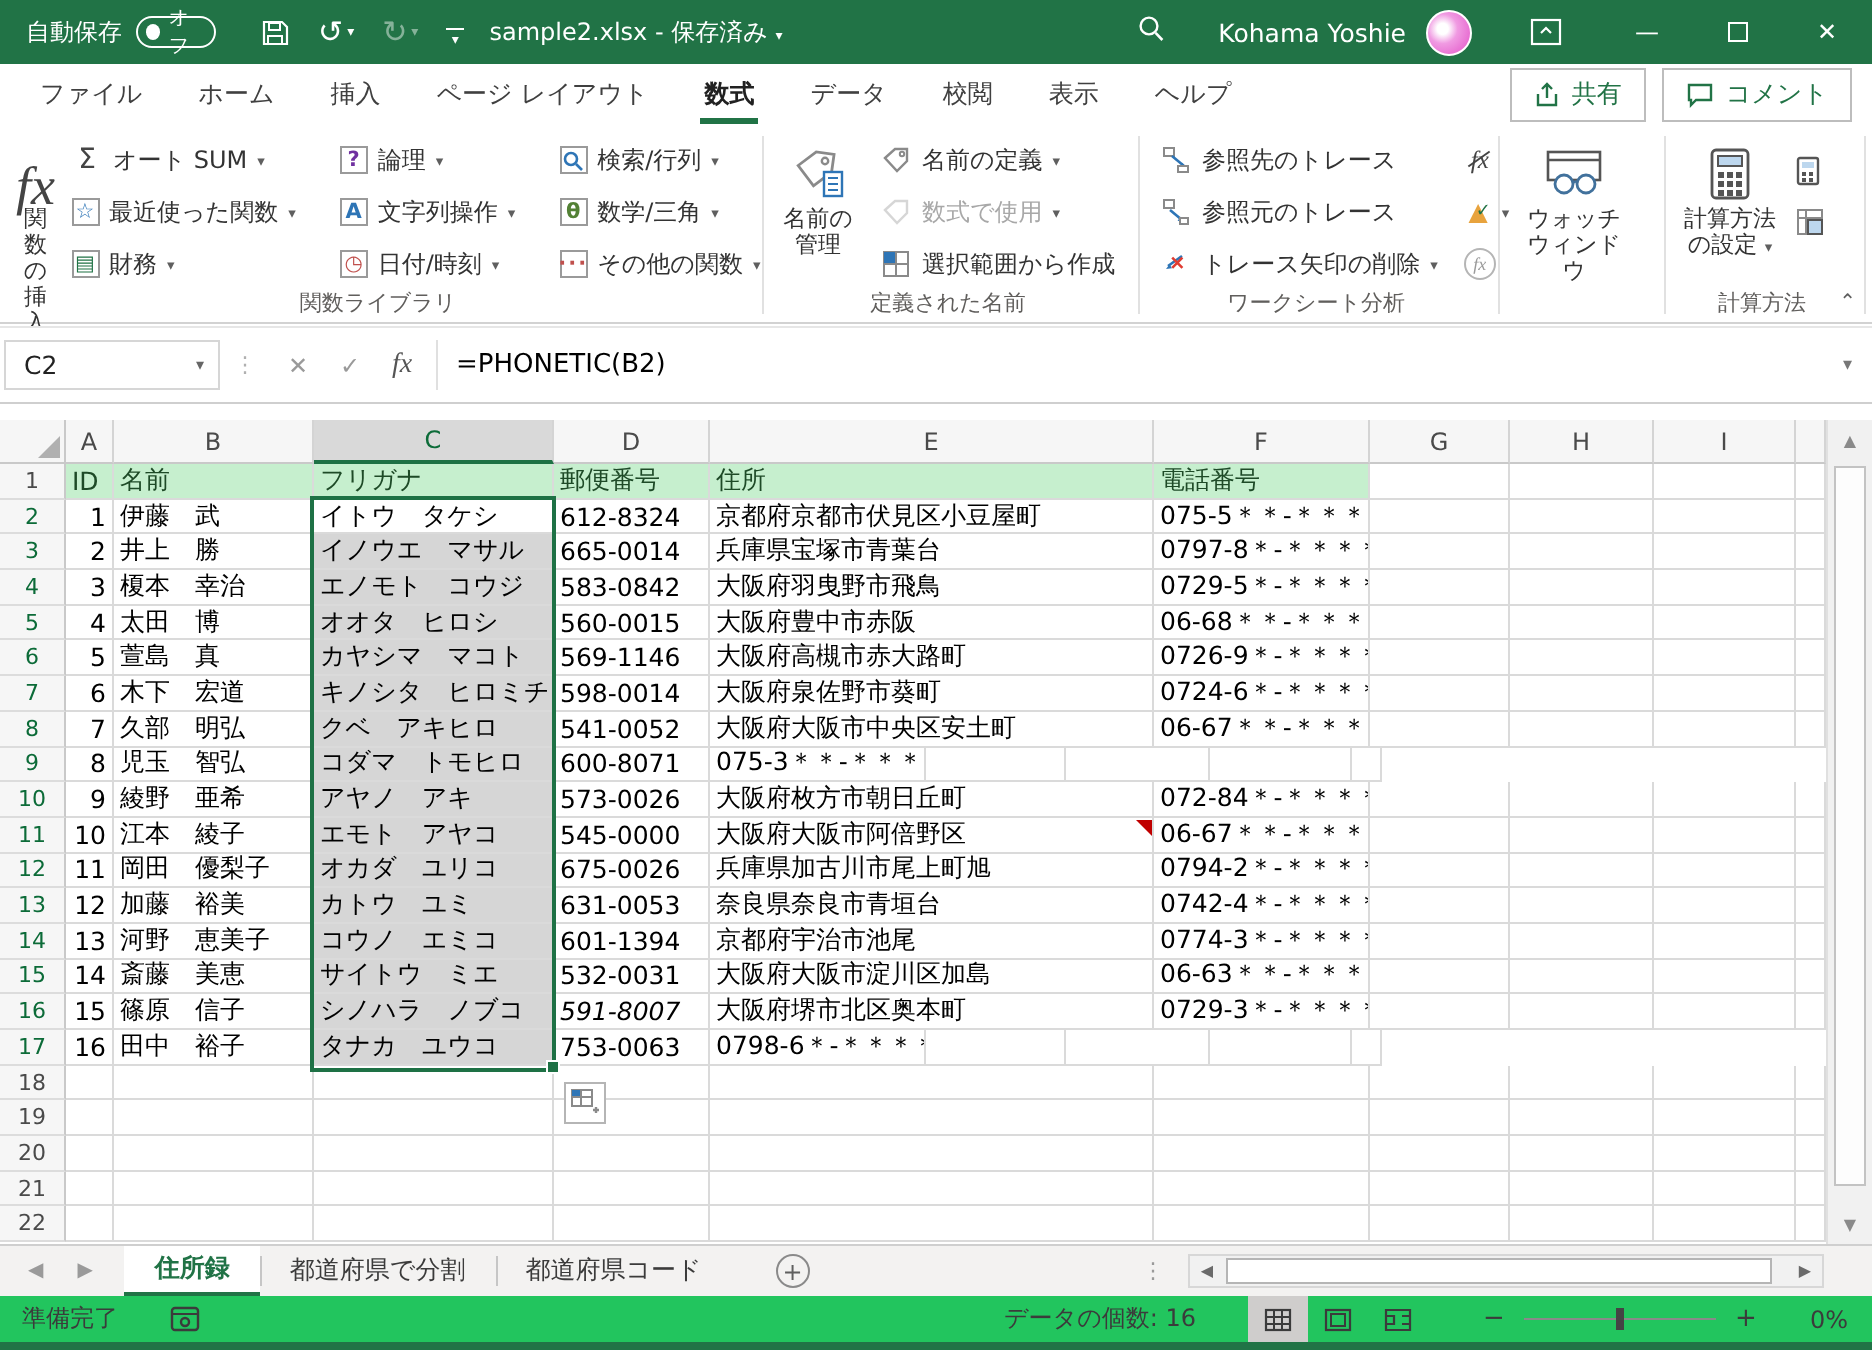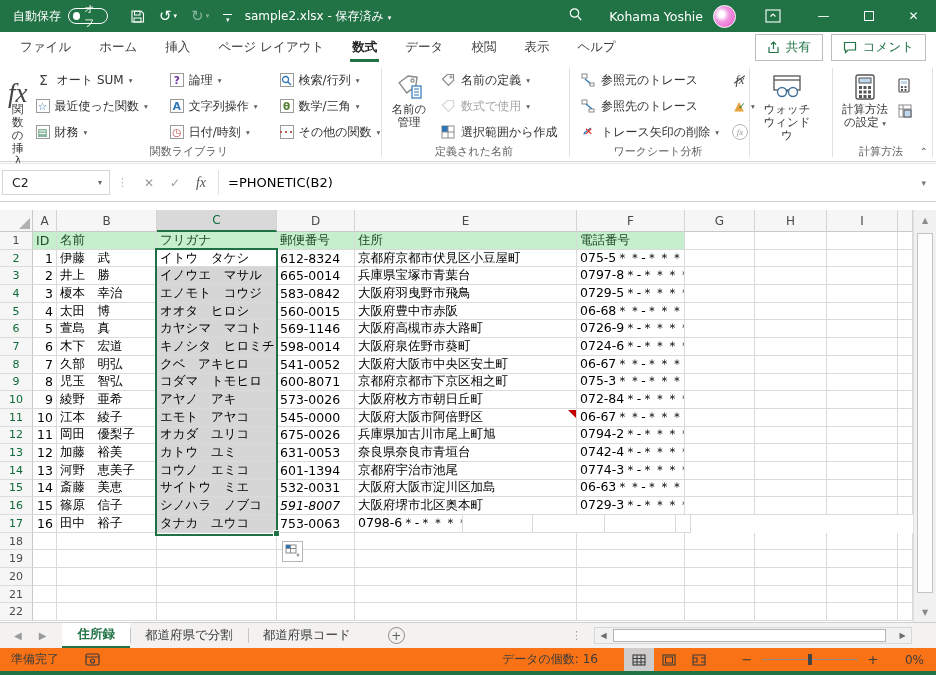--- a/index.html
+++ b/index.html
@@ -127,21 +127,21 @@
               display:flex; align-items:center; justify-content:center; font-size:12px; align-self:center; margin-left:22px; }
   .sdots { margin-left:auto; color:#9a9a9a; align-self:center; font-size:11px; }
   .hscroll { display:flex; align-items:center; margin:4px 24px 4px 12px; width:318px; background:#f1f1f1;
              border:1px solid #d7d7d7; }
   .harrow { width:17px; align-self:stretch; display:flex; align-items:center; justify-content:center;
             color:#6a6a6a; font-size:8px; background:#f1f1f1; }
   .htrack { flex:1; align-self:stretch; position:relative; }
   .hthumb { position:absolute; left:1px; right:8px; top:1px; bottom:1px; background:#fff; border:1px solid #b5b5b5; }
 
   
-  .statusbar { position:absolute; top:648px; left:0; right:0; height:23px; background:#f97316;
+  .statusbar { position:absolute; top:648px; left:0; right:0; height:23px; background:#22c55e;
                display:flex; align-items:center; font-size:12px; color:#3b3b3b; }
   .st-ready { padding-left:11px; }
   .st-macro { margin-left:26px; display:flex; align-items:center; }
   .st-right { margin-left:auto; display:flex; align-items:center; height:100%; }
   .st-count { margin-right:26px; }
   .viewbtn { width:30px; height:100%; display:flex; align-items:center; justify-content:center; }
   .viewbtn.active { background:#cfcdcc; }
   .zoomctl { display:flex; align-items:center; margin-left:22px; margin-right:10px; gap:0; }
   .zminus { width:22px; text-align:center; font-size:13px; }
   .ztrack { width:96px; height:1px; background:#8a8a8a; position:relative; margin:0 4px; }
@@ -360,37 +360,37 @@
       </div>
       <span class="glabel">定義された名前</span>
     </div>
 
     <div class="rgroup" style="width:180px;">
       <div class="scol">
         <span class="sbtn">
             <span class="ic">
               <svg width="14" height="14" viewBox="0 0 14 14">
                 <rect x="1" y="1" width="5" height="4" fill="#fff" stroke="#8a8a8a" stroke-width="1"></rect>
+                <path d="M5 5 L11 10" stroke="#2e75b6" stroke-width="1.3"></path>
+                <path d="M12 11 l-3.2 -0.6 l1.4 -2 z" fill="#2e75b6"></path>
+                <rect x="8" y="10" width="5" height="3" fill="#fff" stroke="#8a8a8a" stroke-width="1"></rect>
+              </svg>
+            </span>
+            <span>参照先のトレース</span>
+          </span>
+        <span class="sbtn">
+            <span class="ic">
+              <svg width="14" height="14" viewBox="0 0 14 14">
+                <rect x="1" y="1" width="5" height="4" fill="#fff" stroke="#8a8a8a" stroke-width="1"></rect>
                 <path d="M4 6 L10 11" stroke="#2e75b6" stroke-width="1.3"></path>
                 <path d="M11 12 l-3.2 -0.6 l1.4 -2 z" fill="#2e75b6"></path>
                 <rect x="9" y="10" width="4" height="3" fill="#fff" stroke="#8a8a8a" stroke-width="1"></rect>
               </svg>
             </span>
             <span>参照元のトレース</span>
-          </span>
-        <span class="sbtn">
-            <span class="ic">
-              <svg width="14" height="14" viewBox="0 0 14 14">
-                <rect x="1" y="1" width="5" height="4" fill="#fff" stroke="#8a8a8a" stroke-width="1"></rect>
-                <path d="M5 5 L11 10" stroke="#2e75b6" stroke-width="1.3"></path>
-                <path d="M12 11 l-3.2 -0.6 l1.4 -2 z" fill="#2e75b6"></path>
-                <rect x="8" y="10" width="5" height="3" fill="#fff" stroke="#8a8a8a" stroke-width="1"></rect>
-              </svg>
-            </span>
-            <span>参照先のトレース</span>
           </span>
         <span class="sbtn">
             <span class="ic">
               <svg width="14" height="14" viewBox="0 0 14 14">
                 <path d="M3 8 L10 3" stroke="#2e75b6" stroke-width="1.3"></path>
                 <path d="M2 9.5 l3 -0.4 l-1.2 -2 z" fill="#2e75b6"></path>
                 <path d="M6 8 L12 14 M12 8 L6 14" stroke="#e03c31" stroke-width="1.5" transform="translate(0,-3) scale(0.85)"></path>
               </svg>
             </span>
             <span>トレース矢印の削除</span>
@@ -608,21 +608,20 @@
         <div class="cell" style="width: 72px;"></div>
         <div class="cell" style="width: 71px;"></div>
         <div class="cell" style="width: 15px;"></div>
       </div>
       <div class="grow">
         <div class="rowhdr sel">9</div>
         <div class="cell num" style="width: 24px;">8</div>
         <div class="cell" style="width: 100px;">児玉　智弘</div>
         <div class="cell selrange" style="width: 120px;">コダマ　トモヒロ</div>
         <div class="cell" style="width: 78px;">600-8071</div>
-        <div class="cell" style="width: 222px;">京都府京都市下京区相之町</div>
         <div class="cell" style="width: 108px;">075-3＊＊-＊＊＊＊</div>
         <div class="cell" style="width: 70px;"></div>
         <div class="cell" style="width: 72px;"></div>
         <div class="cell" style="width: 71px;"></div>
         <div class="cell" style="width: 15px;"></div>
       </div>
       <div class="grow">
         <div class="rowhdr sel">10</div>
         <div class="cell num" style="width: 24px;">9</div>
         <div class="cell" style="width: 100px;">綾野　亜希</div>

